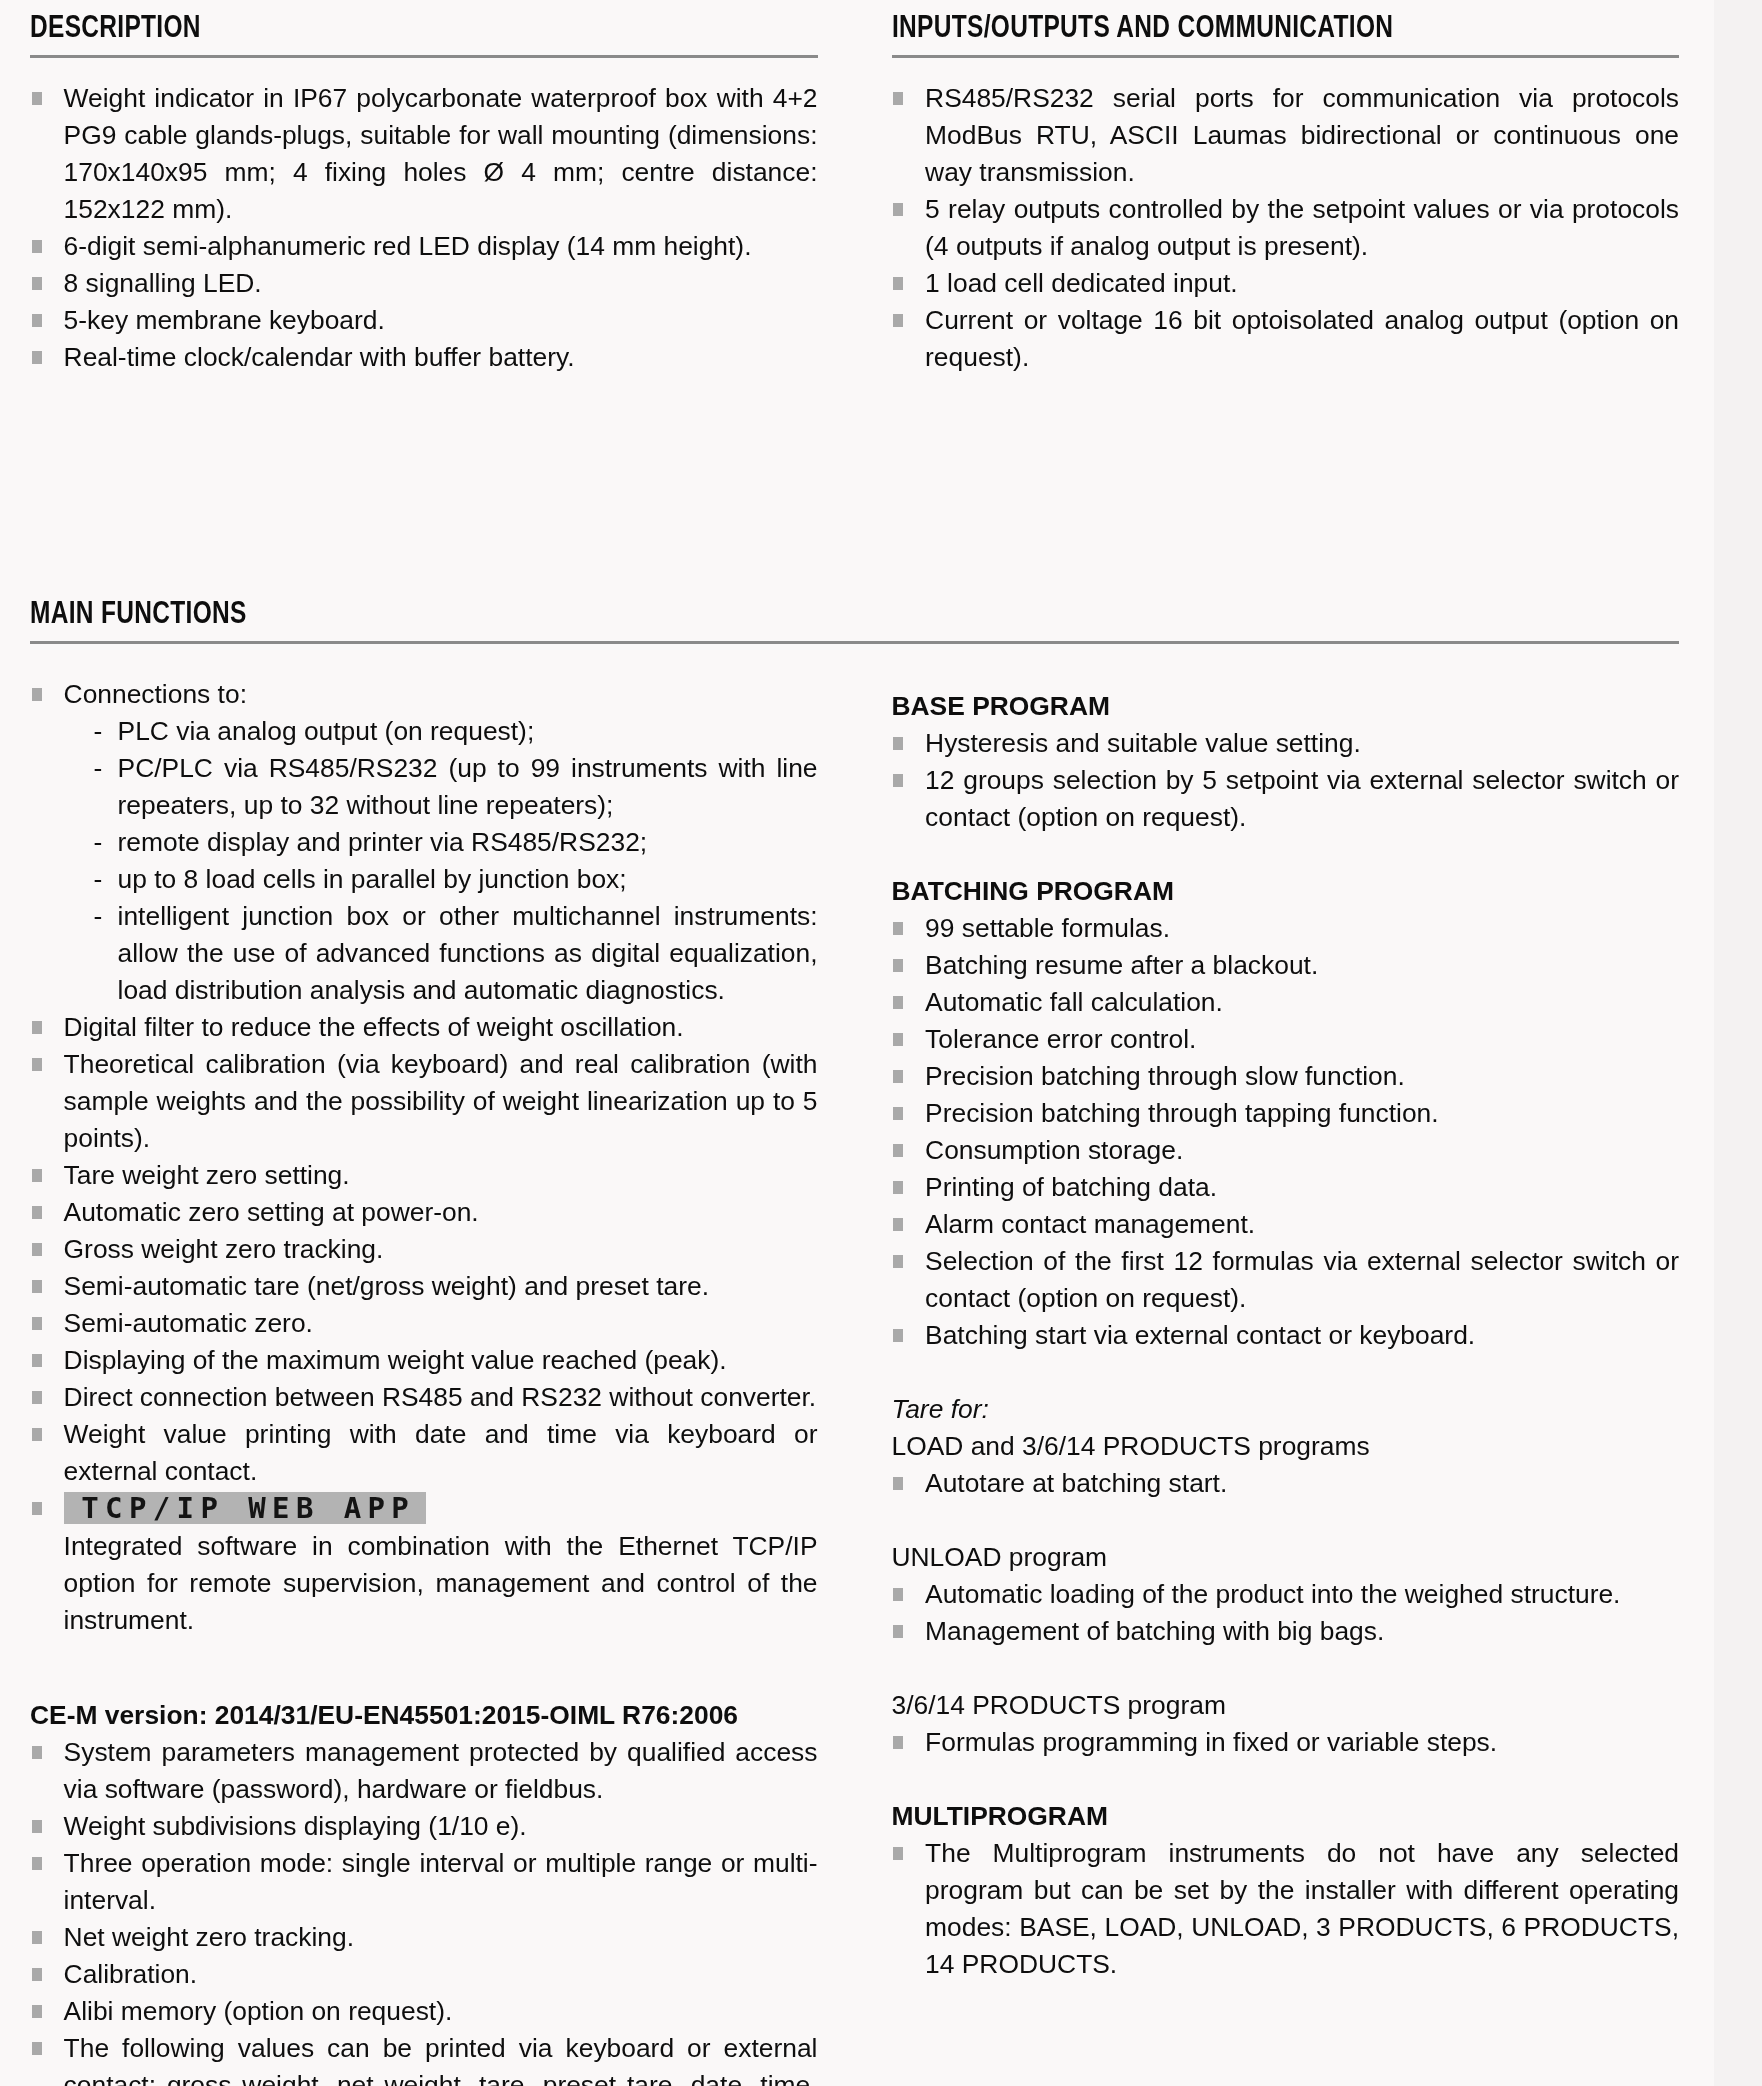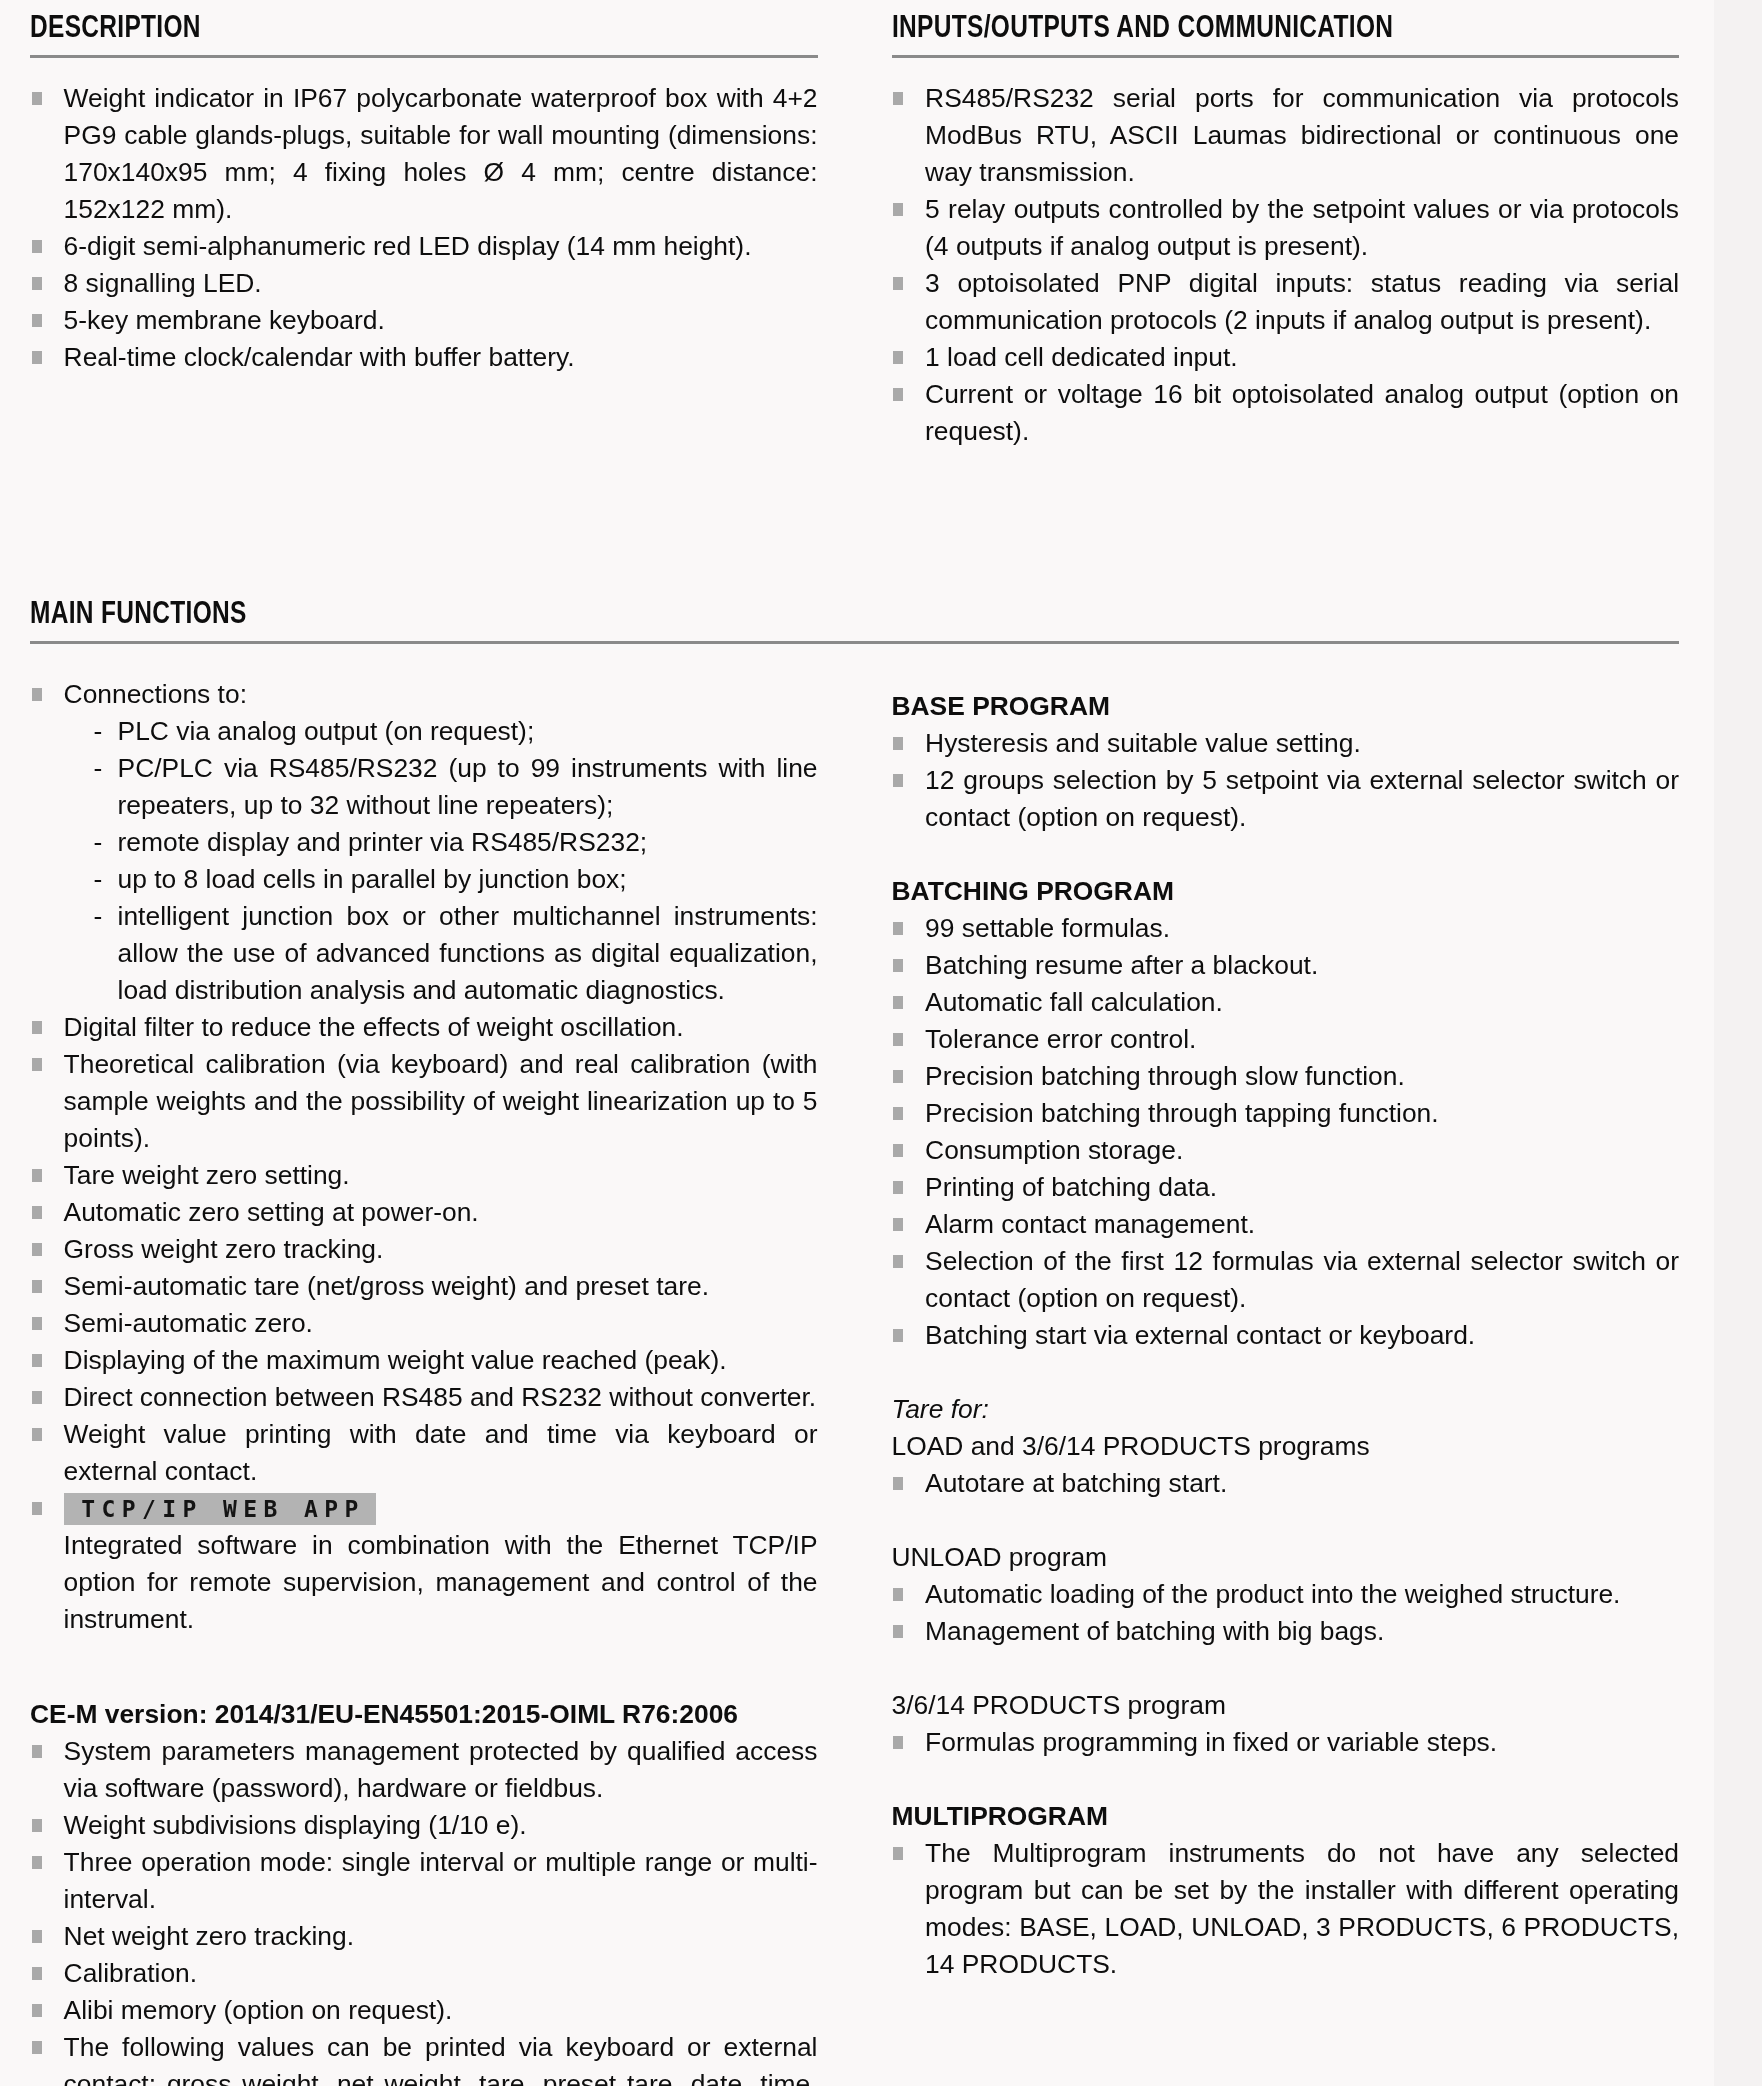--- a/index.html
+++ b/index.html
@@ -30,21 +30,21 @@
   .bold-head { font-weight:700;margin-top:12px; }
   .italic-head { font-style:italic; }
   .block { margin-top:37px; }
   .cem-block { margin-top:58px; }
   .badge {
     display:inline-block;
     background:#b3b3b3;
     color:#141414;
     font-family:"DejaVu Sans Mono",monospace;
     font-weight:700;
-    font-size:23px;
+    font-size:29px;
     letter-spacing:6.4px;
     line-height:32px;
     padding:0 11.2px 0 17.6px;
     margin:2.4px 0;
   }
 </style>
 </head>
 <body>
 
 <div class="page">
@@ -82,24 +82,20 @@
       <h2 class="hdr"><span class="cond">INPUTS/OUTPUTS AND COMMUNICATION</span></h2>
       <div class="rule"></div>
       <div class="list">
         <div class="bullet">
             <span class="sq"></span>
             <p class="btxt">RS485/RS232 serial ports for communication via protocols ModBus RTU, ASCII Laumas bidirectional or continuous one way transmission.</p>
           </div>
         <div class="bullet">
             <span class="sq"></span>
             <p class="btxt">5 relay outputs controlled by the setpoint values or via protocols (4 outputs if analog output is present).</p>
-          </div>
-        <div class="bullet">
-            <span class="sq"></span>
-            <p class="btxt">3 optoisolated PNP digital inputs: status reading via serial communication protocols (2 inputs if analog output is present).</p>
           </div>
         <div class="bullet">
             <span class="sq"></span>
             <p class="btxt">1 load cell dedicated input.</p>
           </div>
         <div class="bullet">
             <span class="sq"></span>
             <p class="btxt">Current or voltage 16 bit optoisolated analog output (option on request).</p>
           </div>
       </div>

